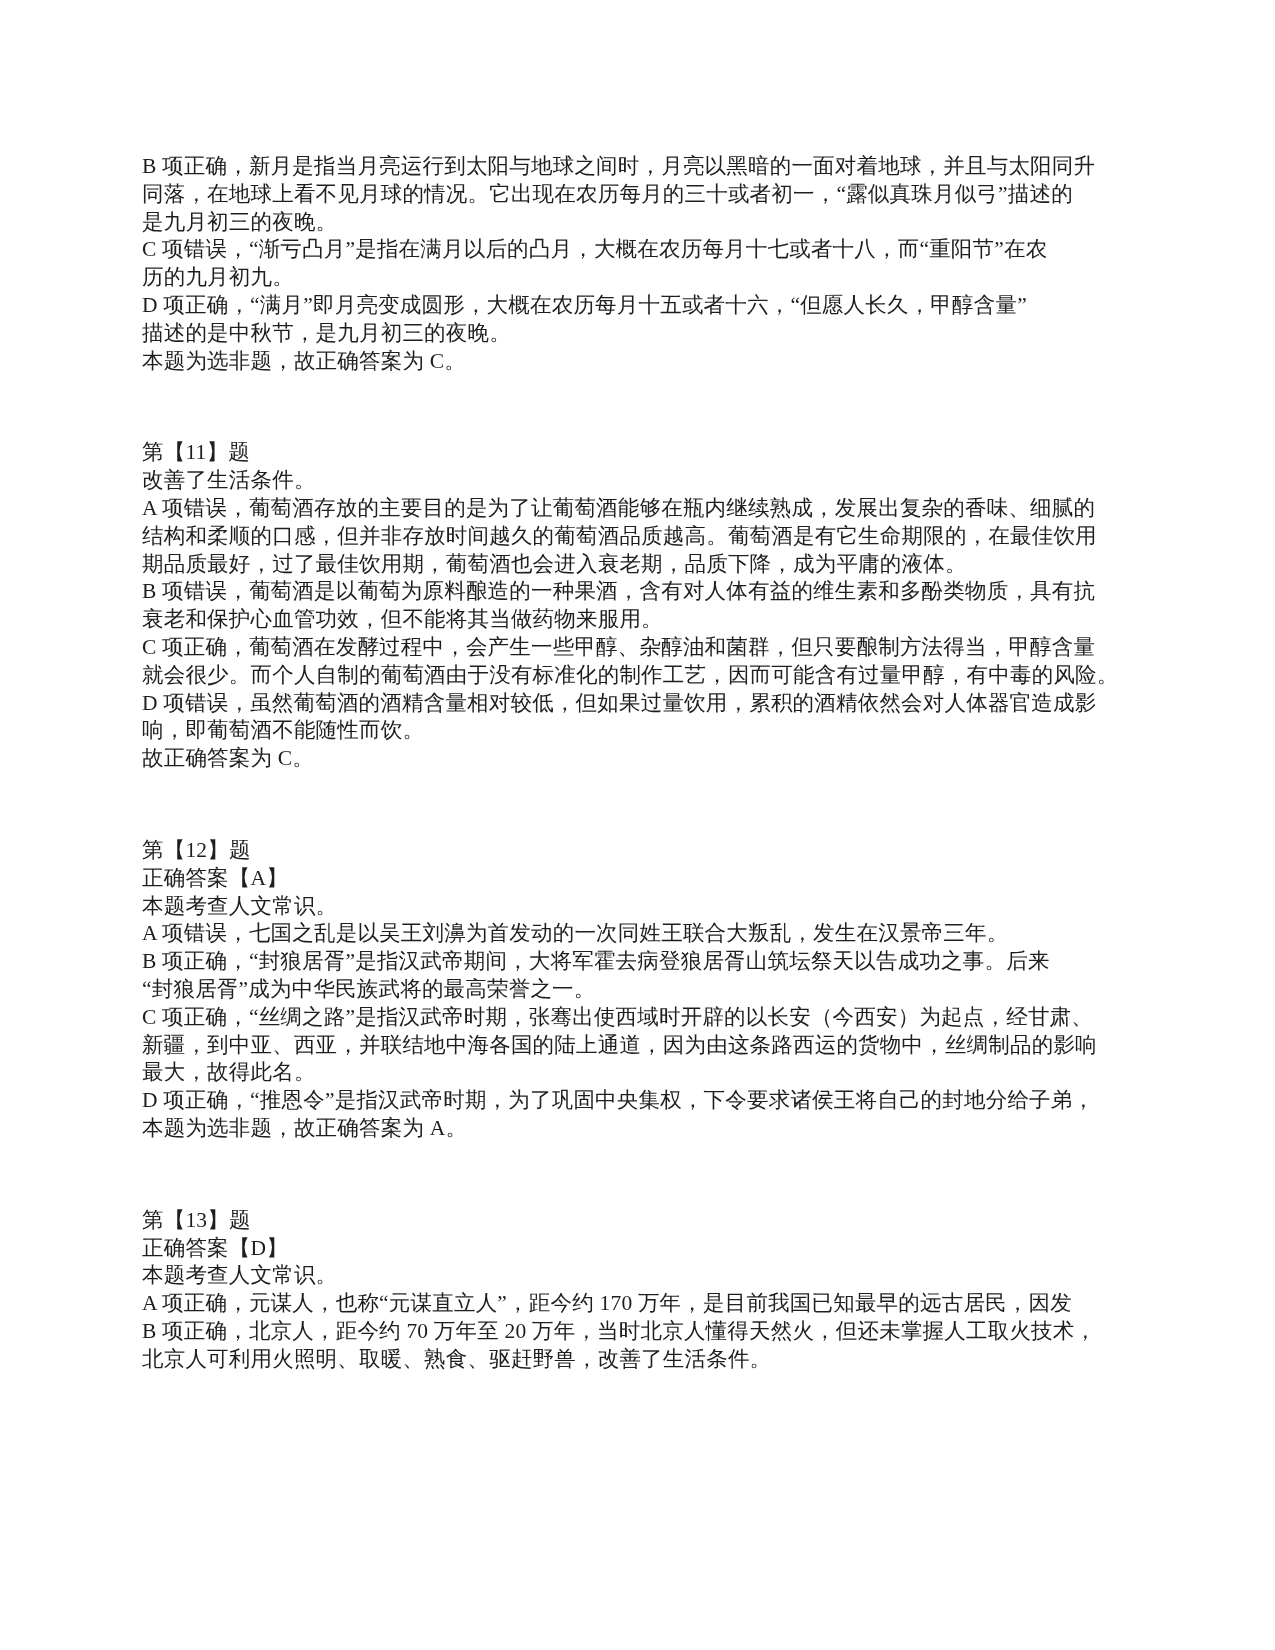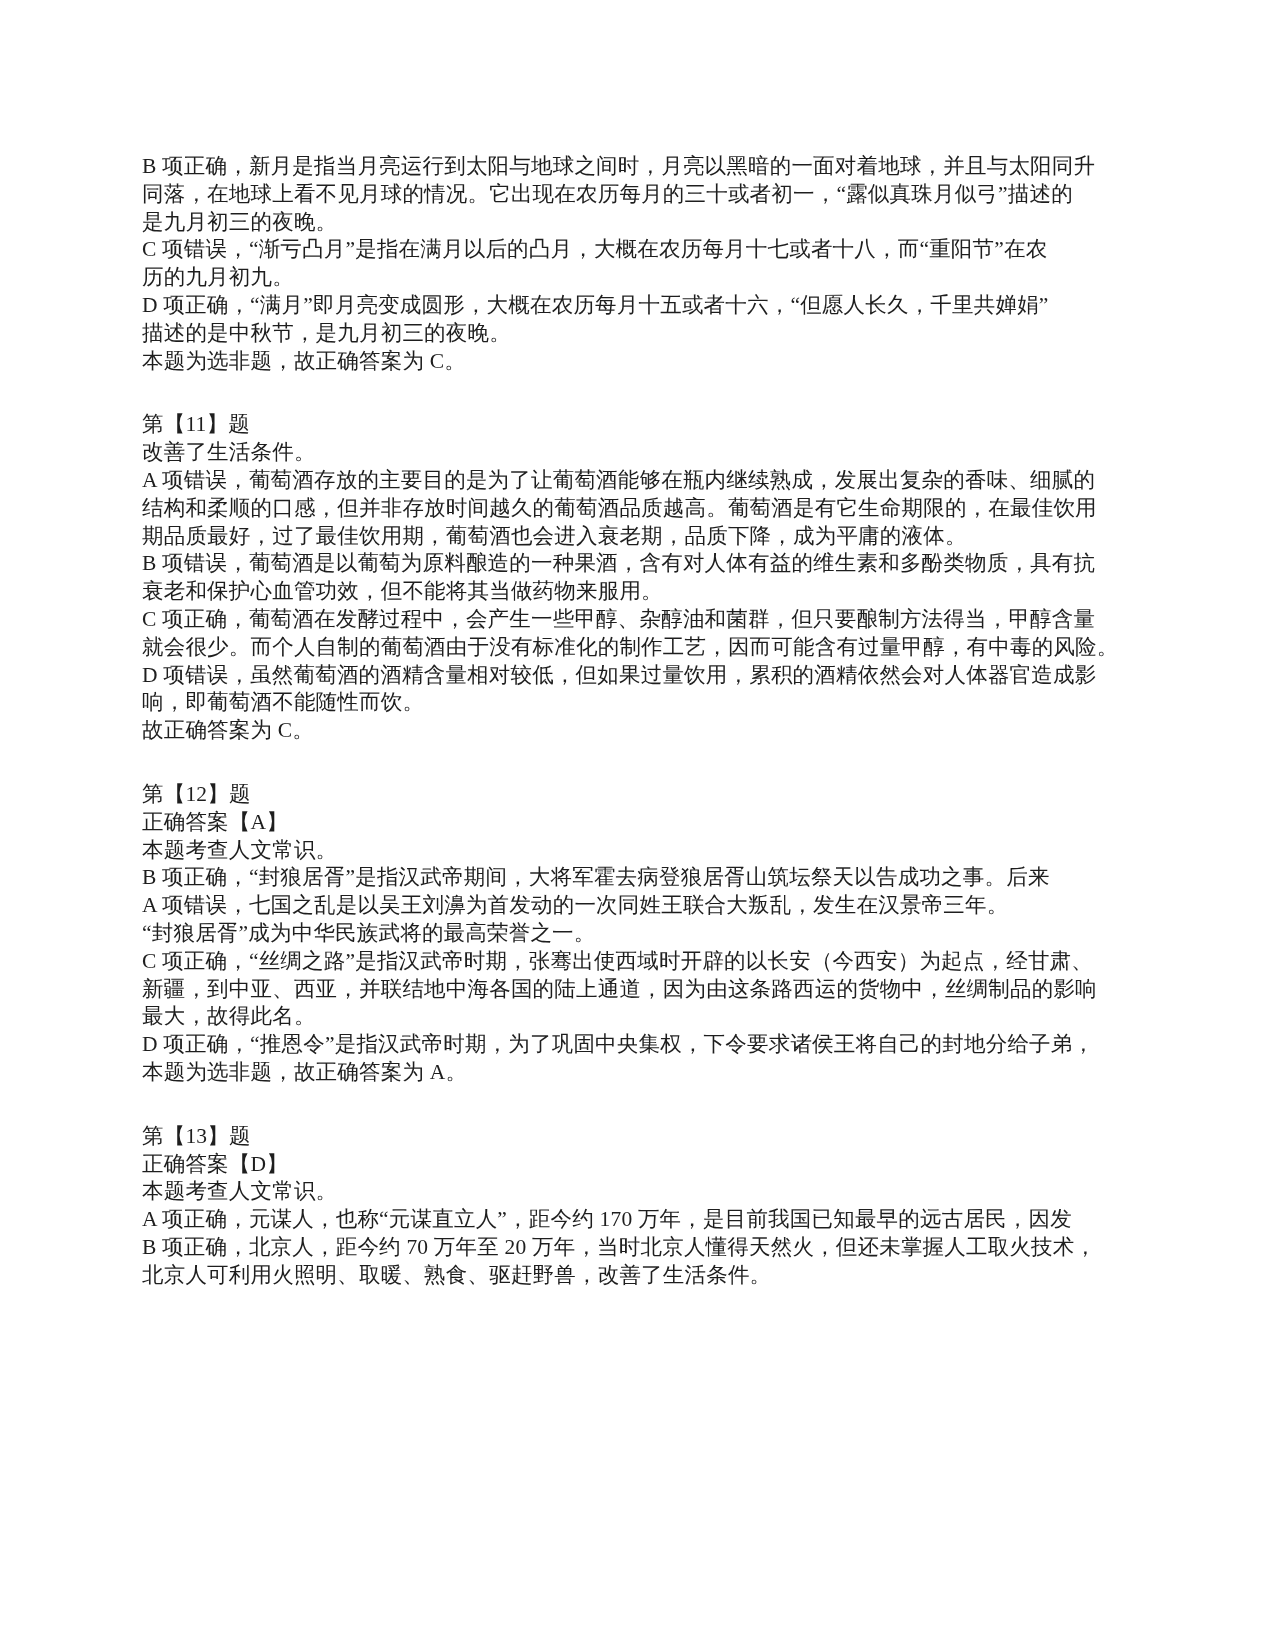--- a/index.html
+++ b/index.html
@@ -16,21 +16,21 @@
     box-sizing: border-box;
     width: 1275px;
     height: 1650px;
     padding: 153px 80px 0 142px;
     background: #ffffff;
   }
   .doc-section {
     display: block;
   }
   .doc-section + .doc-section {
-    margin-top: 36px;
+    margin-top: 64px;
   }
   .text-line {
     font-family: "Liberation Serif", "DejaVu Serif", serif;
     font-size: 21.5px;
     line-height: 27.8px;
     letter-spacing: 0.2px;
     color: #1e1e1e;
     white-space: pre;
   }
 </style>
@@ -38,21 +38,21 @@
 <body>
 
 <main class="page">
   <div id="content">
       <section class="doc-section">
         <div class="text-line">B 项正确，新月是指当月亮运行到太阳与地球之间时，月亮以黑暗的一面对着地球，并且与太阳同升</div>
         <div class="text-line">同落，在地球上看不见月球的情况。它出现在农历每月的三十或者初一，“露似真珠月似弓”描述的</div>
         <div class="text-line">是九月初三的夜晚。</div>
         <div class="text-line">C 项错误，“渐亏凸月”是指在满月以后的凸月，大概在农历每月十七或者十八，而“重阳节”在农</div>
         <div class="text-line">历的九月初九。</div>
-        <div class="text-line">D 项正确，“满月”即月亮变成圆形，大概在农历每月十五或者十六，“但愿人长久，千里共婵娟”</div>
+        <div class="text-line">D 项正确，“满月”即月亮变成圆形，大概在农历每月十五或者十六，“但愿人长久，甲醇含量”</div>
         <div class="text-line">描述的是中秋节，是九月初三的夜晚。</div>
         <div class="text-line">本题为选非题，故正确答案为 C。</div>
       </section>
       <section class="doc-section">
         <div class="text-line">第【11】题</div>
         <div class="text-line">改善了生活条件。</div>
         <div class="text-line">A 项错误，葡萄酒存放的主要目的是为了让葡萄酒能够在瓶内继续熟成，发展出复杂的香味、细腻的</div>
         <div class="text-line">结构和柔顺的口感，但并非存放时间越久的葡萄酒品质越高。葡萄酒是有它生命期限的，在最佳饮用</div>
         <div class="text-line">期品质最好，过了最佳饮用期，葡萄酒也会进入衰老期，品质下降，成为平庸的液体。</div>
         <div class="text-line">B 项错误，葡萄酒是以葡萄为原料酿造的一种果酒，含有对人体有益的维生素和多酚类物质，具有抗</div>
@@ -60,22 +60,22 @@
         <div class="text-line">C 项正确，葡萄酒在发酵过程中，会产生一些甲醇、杂醇油和菌群，但只要酿制方法得当，甲醇含量</div>
         <div class="text-line">就会很少。而个人自制的葡萄酒由于没有标准化的制作工艺，因而可能含有过量甲醇，有中毒的风险。</div>
         <div class="text-line">D 项错误，虽然葡萄酒的酒精含量相对较低，但如果过量饮用，累积的酒精依然会对人体器官造成影</div>
         <div class="text-line">响，即葡萄酒不能随性而饮。</div>
         <div class="text-line">故正确答案为 C。</div>
       </section>
       <section class="doc-section">
         <div class="text-line">第【12】题</div>
         <div class="text-line">正确答案【A】</div>
         <div class="text-line">本题考查人文常识。</div>
+        <div class="text-line">A 项错误，七国之乱是以吴王刘濞为首发动的一次同姓王联合大叛乱，发生在汉景帝三年。</div>
         <div class="text-line">B 项正确，“封狼居胥”是指汉武帝期间，大将军霍去病登狼居胥山筑坛祭天以告成功之事。后来</div>
-        <div class="text-line">A 项错误，七国之乱是以吴王刘濞为首发动的一次同姓王联合大叛乱，发生在汉景帝三年。</div>
         <div class="text-line">“封狼居胥”成为中华民族武将的最高荣誉之一。</div>
         <div class="text-line">C 项正确，“丝绸之路”是指汉武帝时期，张骞出使西域时开辟的以长安（今西安）为起点，经甘肃、</div>
         <div class="text-line">新疆，到中亚、西亚，并联结地中海各国的陆上通道，因为由这条路西运的货物中，丝绸制品的影响</div>
         <div class="text-line">最大，故得此名。</div>
         <div class="text-line">D 项正确，“推恩令”是指汉武帝时期，为了巩固中央集权，下令要求诸侯王将自己的封地分给子弟，</div>
         <div class="text-line">本题为选非题，故正确答案为 A。</div>
       </section>
       <section class="doc-section">
         <div class="text-line">第【13】题</div>
         <div class="text-line">正确答案【D】</div>

